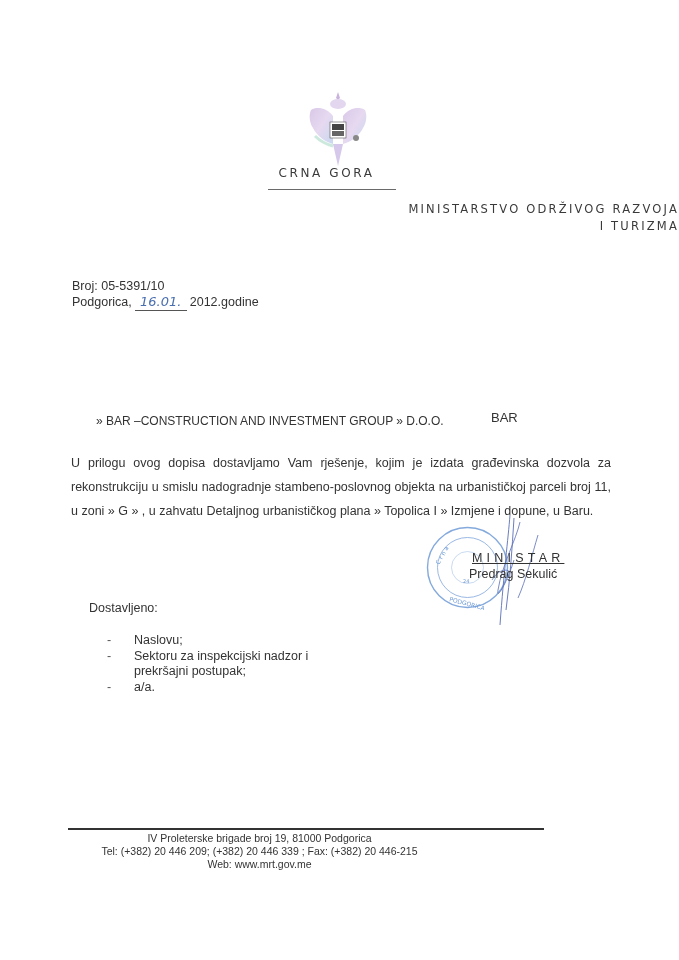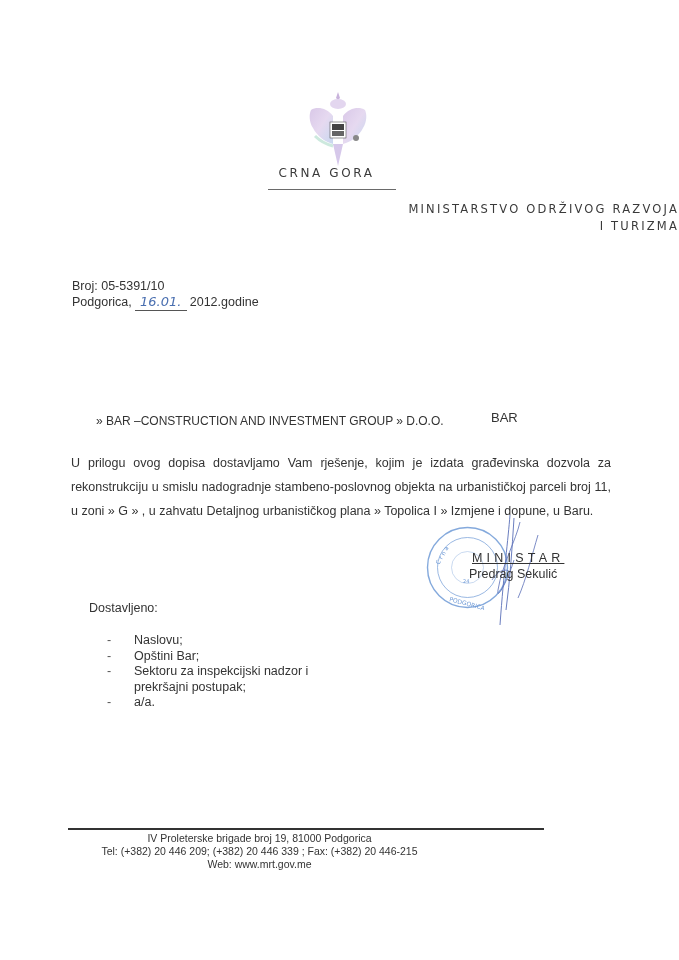--- a/index.html
+++ b/index.html
@@ -105,21 +105,20 @@
     <path d="M12 70 C18 60 26 58 30 62" stroke="#5a6fb8" stroke-width="0.7" fill="none"></path>
   </svg>
 </div>
 
 <div class="abs minister-title">MINISTAR</div>
 <div class="abs minister-name">Predrag Sekulić</div>
 
 <div class="abs cc-title">Dostavljeno:</div>
 <ul class="abs cc-list">
   <li>Naslovu;</li>
-  <li>Opštini Bar;</li>
   <li>Sektoru za inspekcijski nadzor i prekršajni postupak;</li>
   <li>a/a.</li>
 </ul>
 
 <div class="abs footer-rule"></div>
 <div class="abs footer">
   <div>IV Proleterske brigade broj 19, 81000 Podgorica</div>
   <div>Tel:  (+382) 20 446 209; (+382) 20 446 339 ; Fax:  (+382) 20 446-215</div>
   <div>Web: www.mrt.gov.me</div>
 </div>

